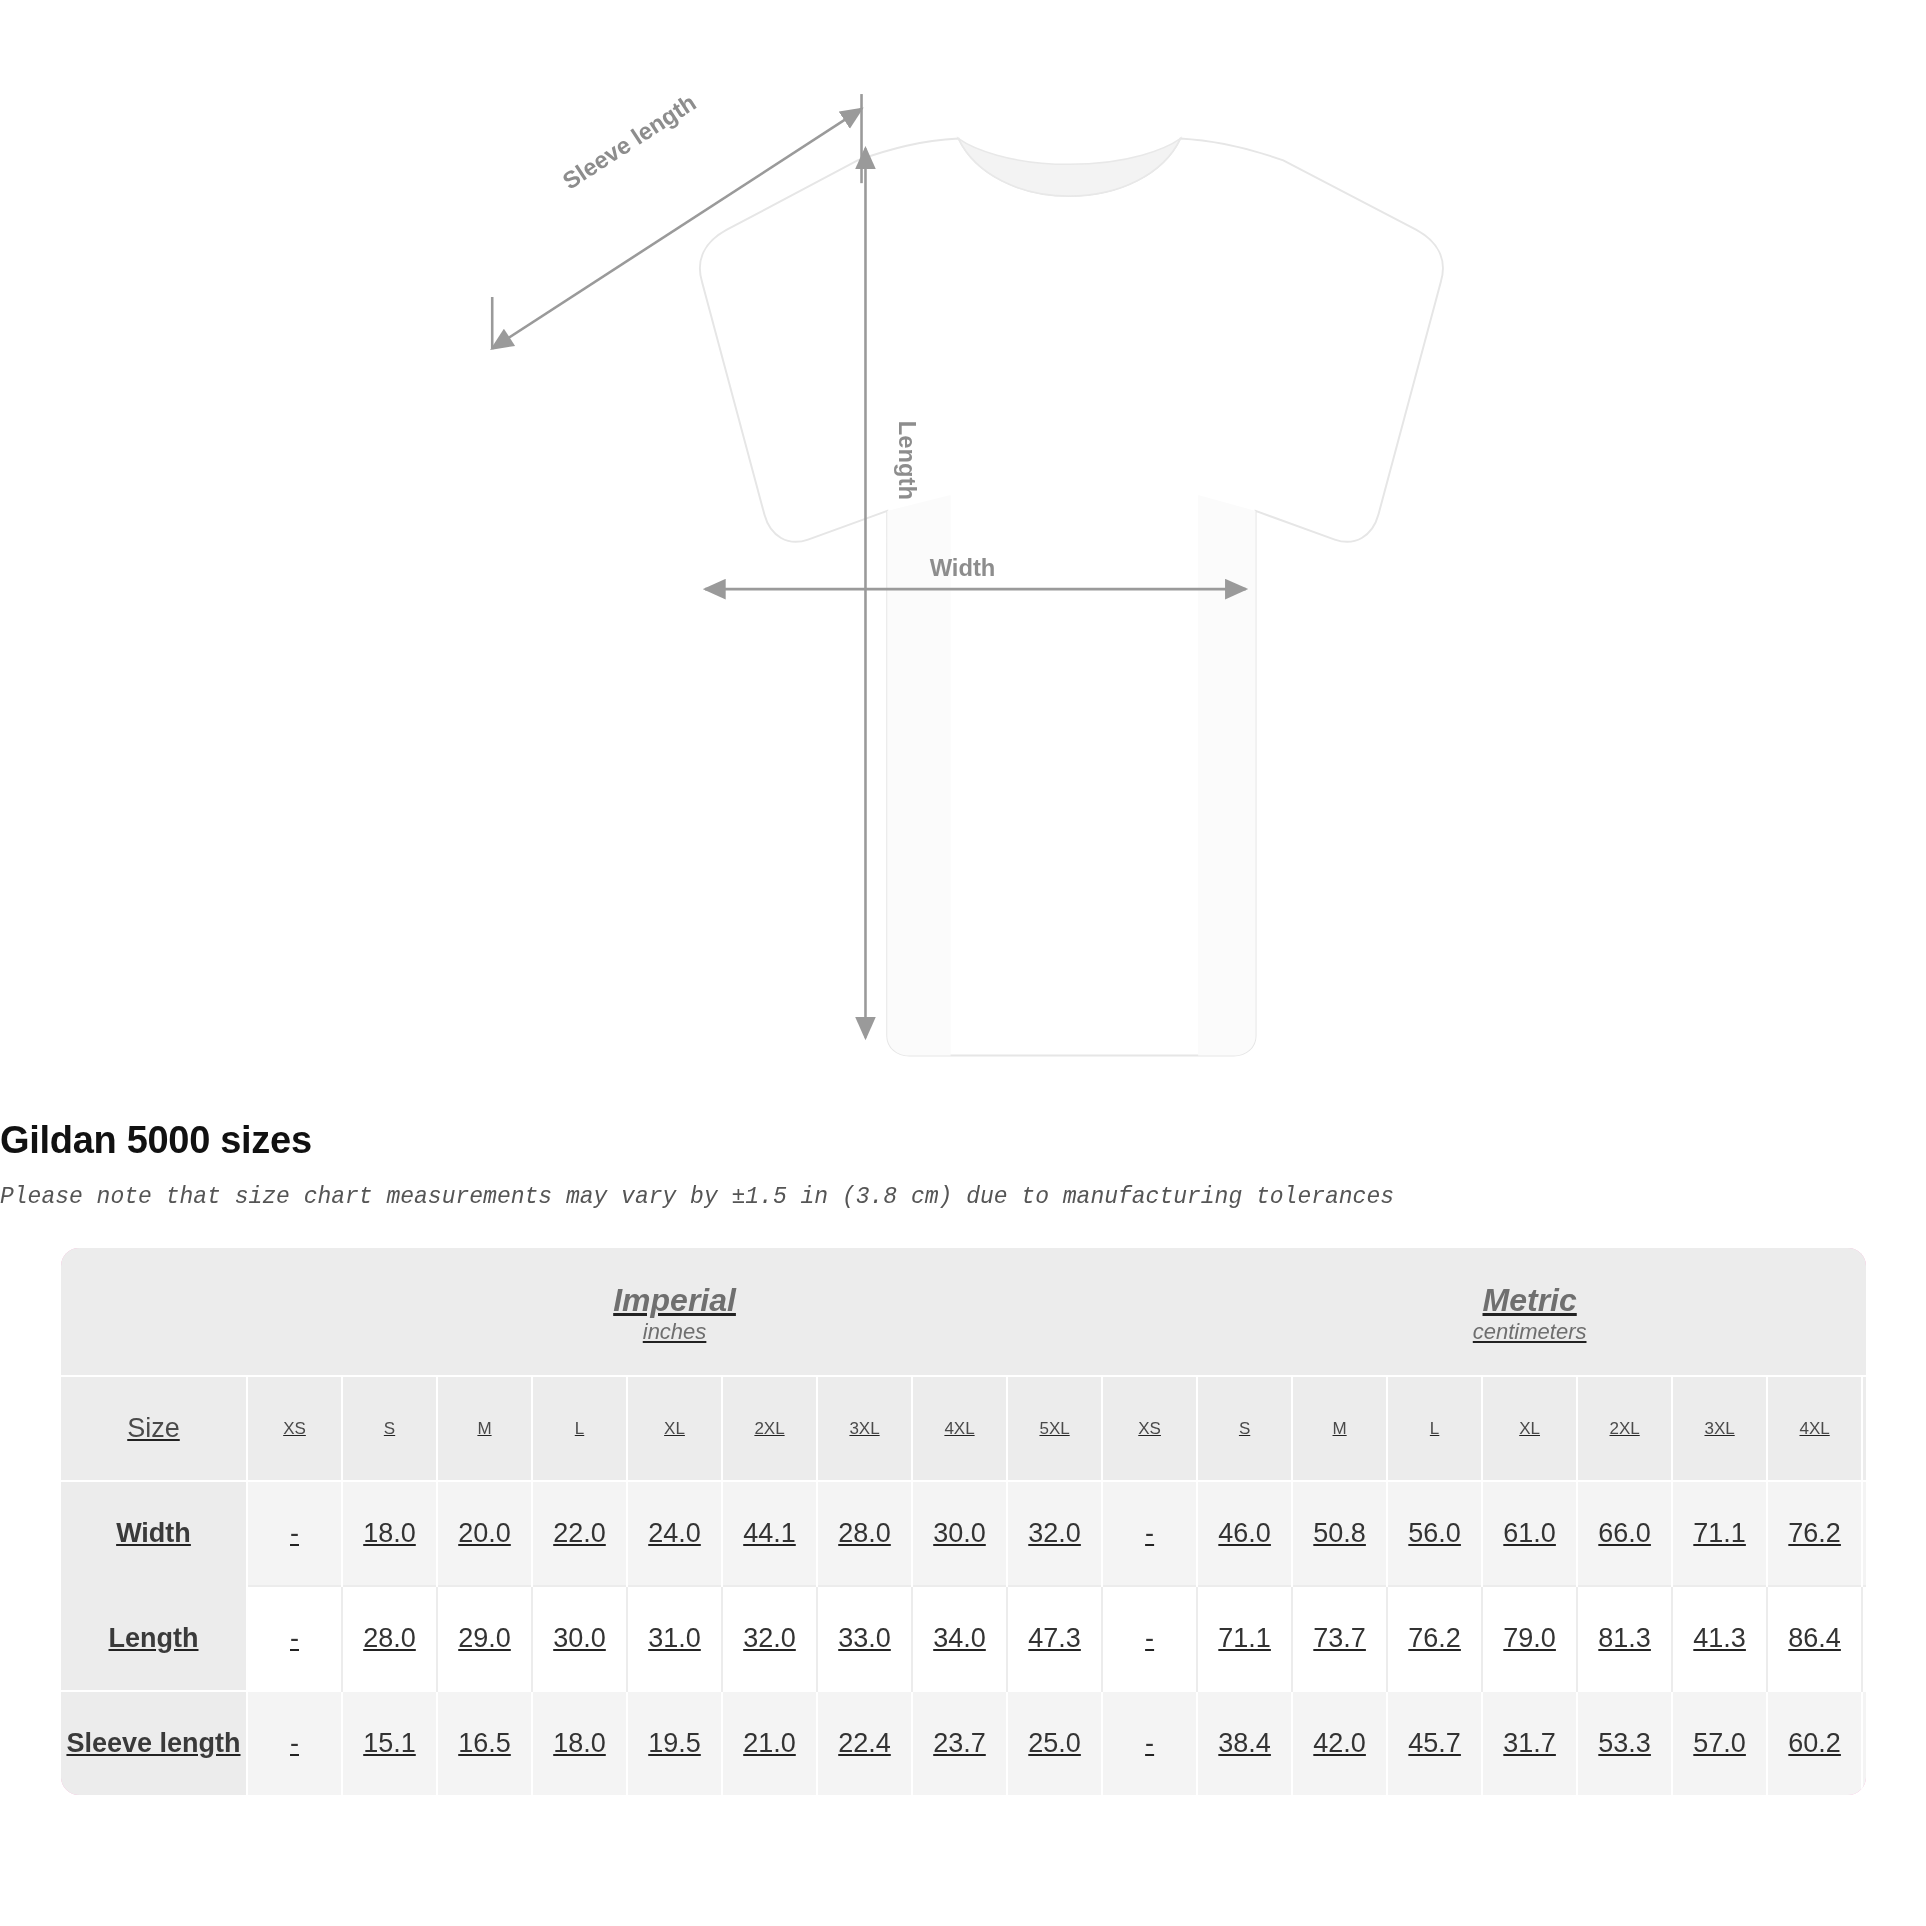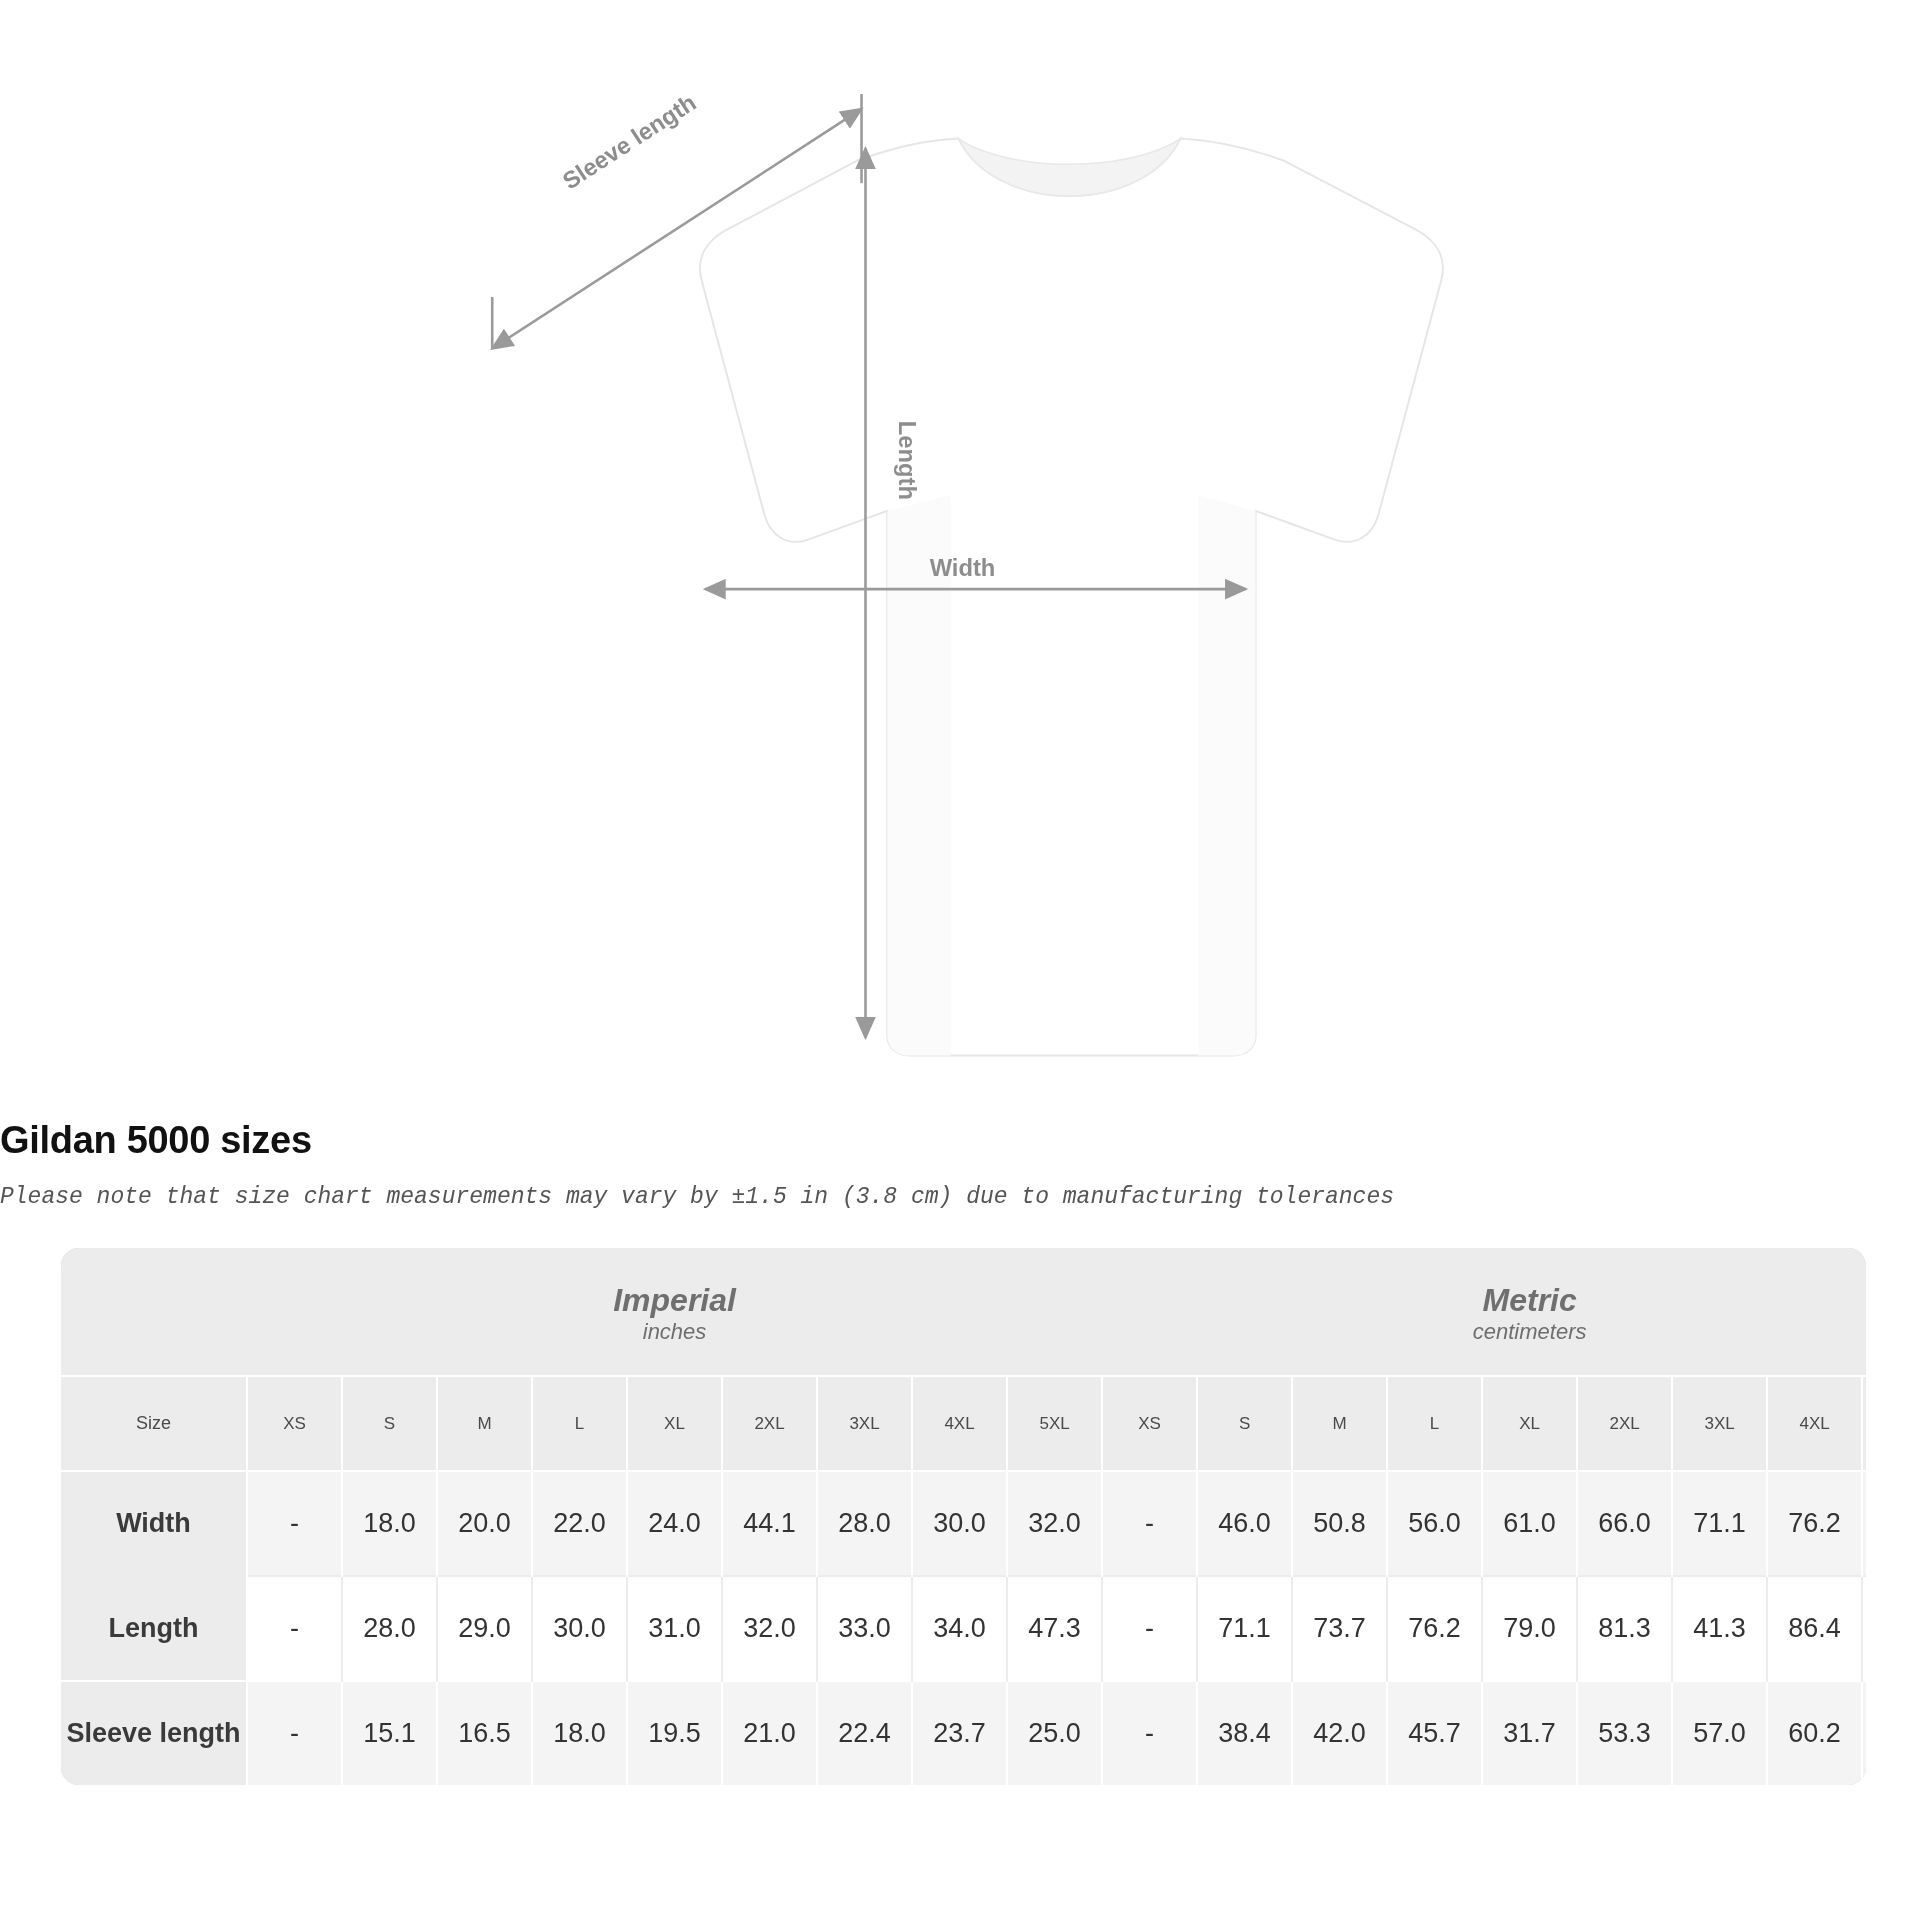--- a/index.html
+++ b/index.html
@@ -49,20 +49,21 @@
     margin-top: 22px;
     font-family: Liberation Mono, monospace;
   }
 
   
   .table-wrap {
     margin: 38px 61px 0 61px;
     border-radius: 18px;
     overflow: hidden;
     background: #f9a8d4;
+    text-decoration: underline;
   }
   table.size-table {
     border-collapse: collapse;
     width: 100%;
     table-layout: fixed;
   }
   table.size-table td, table.size-table th {
     text-align: center;
     vertical-align: middle;
     font-weight: normal;
@@ -88,21 +89,21 @@
   .head-row td {
     background: #ececec;
     font-size: 17px;
     font-weight: bold;
     color: #4a4a4a;
     padding: 36px 0;
     border-right: 2px solid #ffffff;
     border-top: 2px solid #ffffff;
   }
   .head-row td:last-child { border-right: none; }
-  .head-row td.rowlabel { font-size: 18px; margin-left: 24px; }
+  .head-row td.rowlabel { font-size: 27px; margin-left: 24px; }
 
   .data-row td {
     font-size: 27px;
     color: #333;
     padding: 36px 0;
     background: #ffffff;
     border-right: 2px solid #ececec;
     border-top: 2px solid #ececec;
   }
   .data-row td:last-child { border-right: none; }

